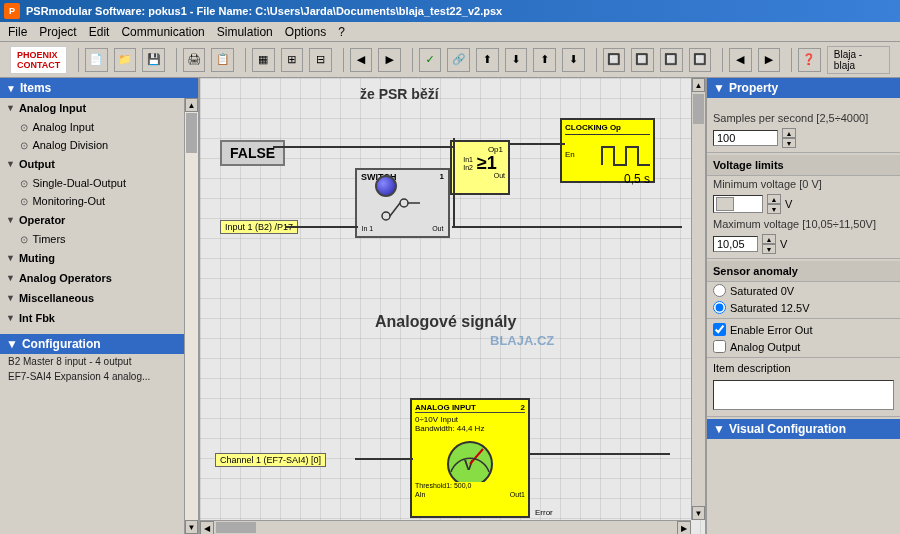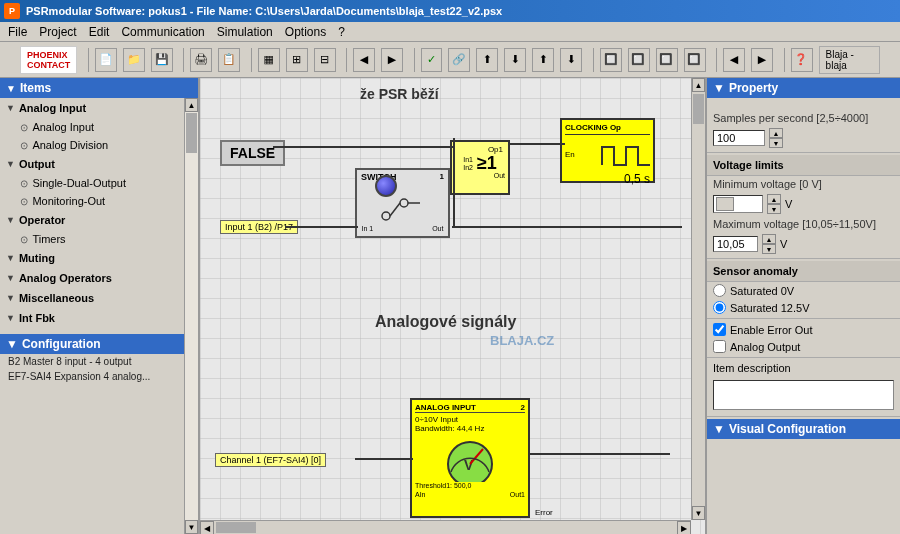--- a/index.html
+++ b/index.html
@@ -29,21 +29,21 @@
       font-size: 12px;
     }
     #menubar span { padding: 2px 6px; cursor: pointer; }
 
     
     #toolbar {
       background: #d4d0c8;
       height: 36px;
       display: flex;
       align-items: center;
-      padding: 2px 20px;
+      padding: 2px 10px;
       border-bottom: 1px solid #999;
       gap: 6px;
     }
     .tb-btn {
       width: 24px; height: 24px;
       background: #d4d0c8;
       border: 1px solid #999;
       display: flex; align-items: center; justify-content: center;
       cursor: pointer; font-size: 11px;
     }
@@ -473,21 +473,21 @@
   <div id="rightpanel">
     <div class="prop-header">
       <span class="arrow">▼</span>
       <span>Property</span>
     </div>
 
     <div class="prop-row" style="padding-top:14px;">
       <span class="prop-label">Samples per second [2,5÷4000]</span>
     </div>
     <div class="prop-row">
-      <input class="prop-input" type="text" style="width: 52px;" value="100">
+      <input class="prop-input" type="text" style="width: 65px;" value="100">
       <div class="spin-col">
         <div class="spin-btn">▲</div>
         <div class="spin-btn">▼</div>
       </div>
     </div>
 
     <div class="prop-divider"></div>
     <div class="prop-section">Voltage limits</div>
 
     <div class="prop-row">

